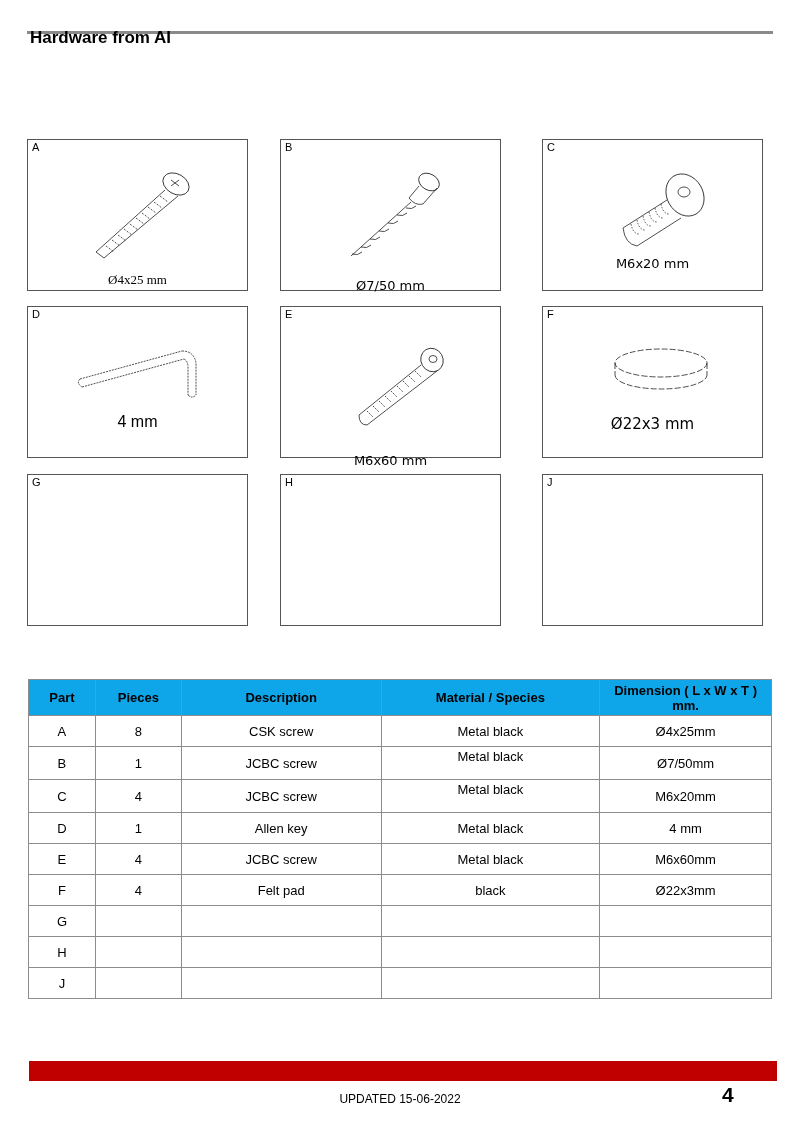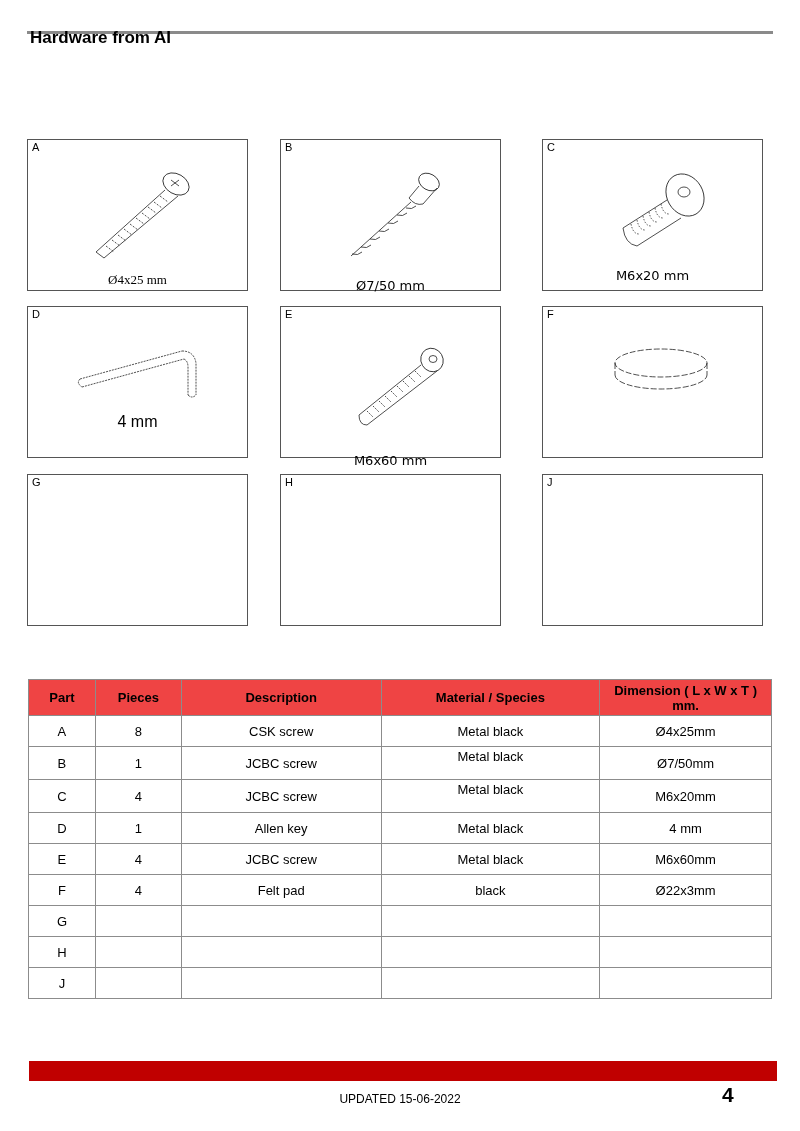--- a/index.html
+++ b/index.html
@@ -5,21 +5,21 @@
   html, body { margin:0; padding:0; background:#fff; }
   body { width:800px; height:1131px; position:relative; overflow:hidden; font-family:"Liberation Sans", sans-serif; color:#000; }
   .top-rule { position:absolute; left:27px; top:31px; width:746px; height:3px; background:#8a8a8a; }
   .page-title { position:absolute; left:30px; top:28px; font-size:17px; font-weight:bold; }
   .panel { position:absolute; width:221px; height:152px; border:1.5px solid #555; box-sizing:border-box; background:#fff; }
   .panel-letter { position:absolute; left:4px; top:1px; font-size:11px; }
   .panel-caption { position:absolute; left:0; right:0; text-align:center; font-family:"DejaVu Sans", sans-serif; font-size:13px; }
   .panel svg { position:absolute; left:0; top:0; }
   table.parts { position:absolute; left:28px; top:679px; width:744px; border-collapse:collapse; font-size:13px; }
   table.parts th, table.parts td { border:1.5px solid #8c8c8c; text-align:center; padding:0; }
-  table.parts th { background:#ef4444; font-weight:bold; height:35px; line-height:15px; }
+  table.parts th { background:#0ea5e9; font-weight:bold; height:35px; line-height:15px; }
   table.parts td { height:30px; }
   td.raised { vertical-align:top; padding-top:2px !important; }
   .red-bar { position:absolute; left:29px; top:1061px; width:748px; height:20px; background:#c00000; }
   .footer-date { position:absolute; left:0; width:800px; top:1092px; text-align:center; font-size:12px; }
   .page-num { position:absolute; left:722px; top:1083px; font-size:21px; font-weight:bold; }
 </style>
 </head>
 <body>
 
 <div class="top-rule"></div>
@@ -59,21 +59,21 @@
   <svg width="221" height="152" viewBox="0 0 221 152">
     <g stroke="#222" fill="none" stroke-width="0.8">
       <ellipse cx="142" cy="55" rx="18" ry="22" transform="rotate(-30 142 55)"></ellipse>
       <ellipse cx="141" cy="52" rx="6" ry="5"></ellipse>
       <path d="M124 60 L80 88 M138 78 L94 106 M80 88 Q82 104 94 106"></path>
       <g stroke-dasharray="1.5 1.5">
         <path d="M118 64 q2 10 8 10 M112 68 q2 10 8 10 M106 72 q2 10 8 10 M100 76 q2 10 8 10 M94 80 q2 10 8 10 M88 84 q2 10 8 10"></path>
       </g>
     </g>
   </svg>
-  <span class="panel-caption" style="top:128px;">M6x20 mm</span>
+  <span class="panel-caption" style="top:116px;">M6x20 mm</span>
 </div>
 
 <div class="panel" style="left:27px;top:306px;">
   <span class="panel-letter">D</span>
   <svg width="221" height="152" viewBox="0 0 221 152">
     <g stroke="#222" fill="none" stroke-width="0.8" stroke-dasharray="2 1">
       <path d="M52 72 L154 44 M54 80 L156 52"></path>
       <path d="M52 72 Q48 76 54 80"></path>
       <path d="M154 44 Q166 44 168 56 L168 88 M156 52 Q160 54 160 60 L160 88"></path>
       <path d="M160 88 Q164 92 168 88"></path>
@@ -99,20 +99,21 @@
 
 <div class="panel" style="left:542px;top:306px;">
   <span class="panel-letter">F</span>
   <svg width="221" height="152" viewBox="0 0 221 152">
     <g stroke="#222" fill="none" stroke-width="0.8" stroke-dasharray="6 2">
       <ellipse cx="118" cy="56" rx="46" ry="14"></ellipse>
       <path d="M72 56 L72 68 M164 56 L164 68"></path>
       <path d="M72 68 A46 14 0 0 0 164 68"></path>
     </g>
   </svg>
+  <span class="panel-caption" style="top:108px;font-size:15px;">Ø22x3 mm</span>
 </div>
 
 <div class="panel" style="left:27px;top:474px;">
   <span class="panel-letter">G</span>
 </div>
 <div class="panel" style="left:280px;top:474px;">
   <span class="panel-letter">H</span>
 </div>
 <div class="panel" style="left:542px;top:474px;">
   <span class="panel-letter">J</span>

